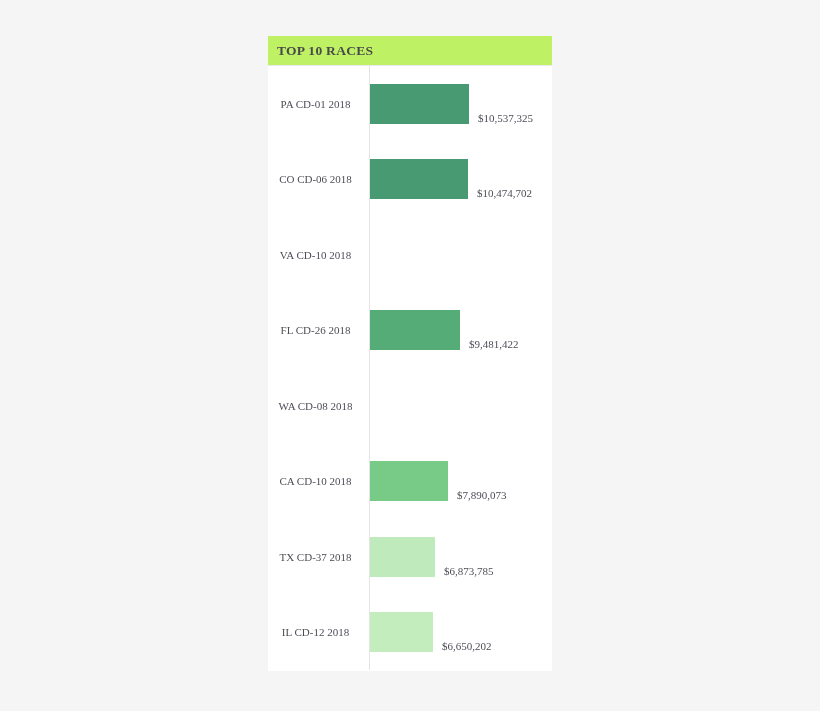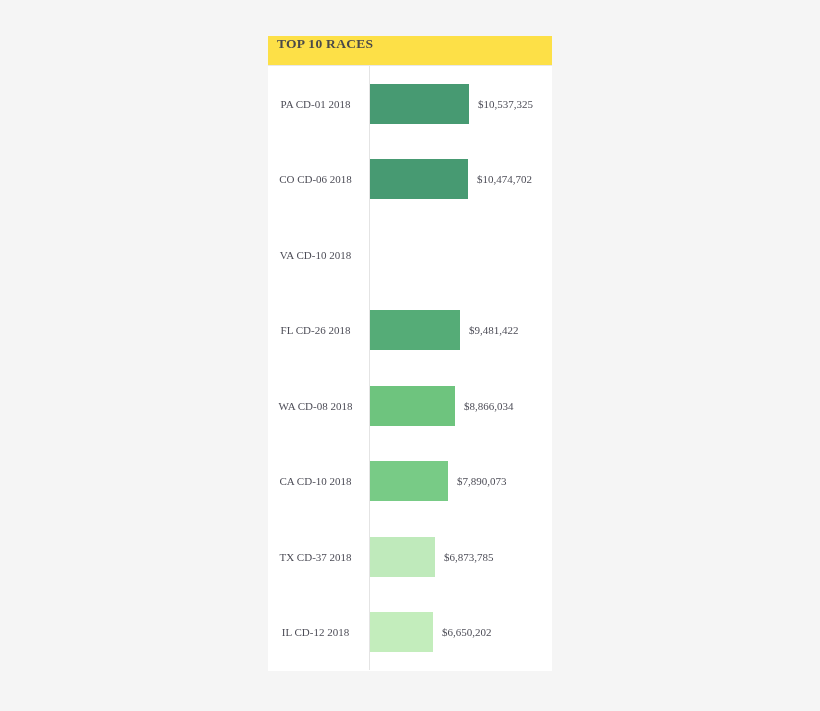--- a/index.html
+++ b/index.html
@@ -26,24 +26,24 @@
     left: 268px;
     top: 36px;
     width: 284px;
     height: 635px;
     background: #ffffff;
     box-sizing: border-box;
   }
 
   .card-header {
     height: 30px;
-    background: #fde047;
+    background: #bef264;
     border-bottom: 1px solid #e8e8e8;
     display: flex;
-    align-items: flex-start;
+    align-items: center;
     padding-left: 9px;
     box-sizing: border-box;
   }
 
   .card-title {
     font-family: "Liberation Serif", serif;
     font-weight: bold;
     font-size: 13.5px;
     letter-spacing: 0.3px;
     color: #4a4a4a;
@@ -90,21 +90,21 @@
     font-family: "Liberation Serif", serif;
     font-size: 11px;
     color: #4d4d57;
     white-space: nowrap;
   }
 
   .bar-wrap {
     position: absolute;
     left: 102px;
     display: flex;
-    align-items: center;
+    align-items: flex-end;
   }
 
   .bar {
     height: 40px;
     display: block;
   }
 
   .bar-value {
     font-family: "Liberation Serif", serif;
     font-size: 11px;
@@ -146,24 +146,20 @@
           </div>
           <div class="row">
             <div class="row-label">FL CD-26 2018</div>
             <div class="bar-wrap">
               <div class="bar" style="width: 90px; background: rgb(85, 172, 119);"></div>
               <div class="bar-value">$9,481,422</div>
             </div>
           </div>
           <div class="row">
             <div class="row-label">WA CD-08 2018</div>
-            <div class="bar-wrap">
-              <div class="bar" style="width: 85px; background: rgb(110, 196, 126);"></div>
-              <div class="bar-value">$8,866,034</div>
-            </div>
           </div>
           <div class="row">
             <div class="row-label">CA CD-10 2018</div>
             <div class="bar-wrap">
               <div class="bar" style="width: 78px; background: rgb(120, 203, 134);"></div>
               <div class="bar-value">$7,890,073</div>
             </div>
           </div>
           <div class="row">
             <div class="row-label">TX CD-37 2018</div>

